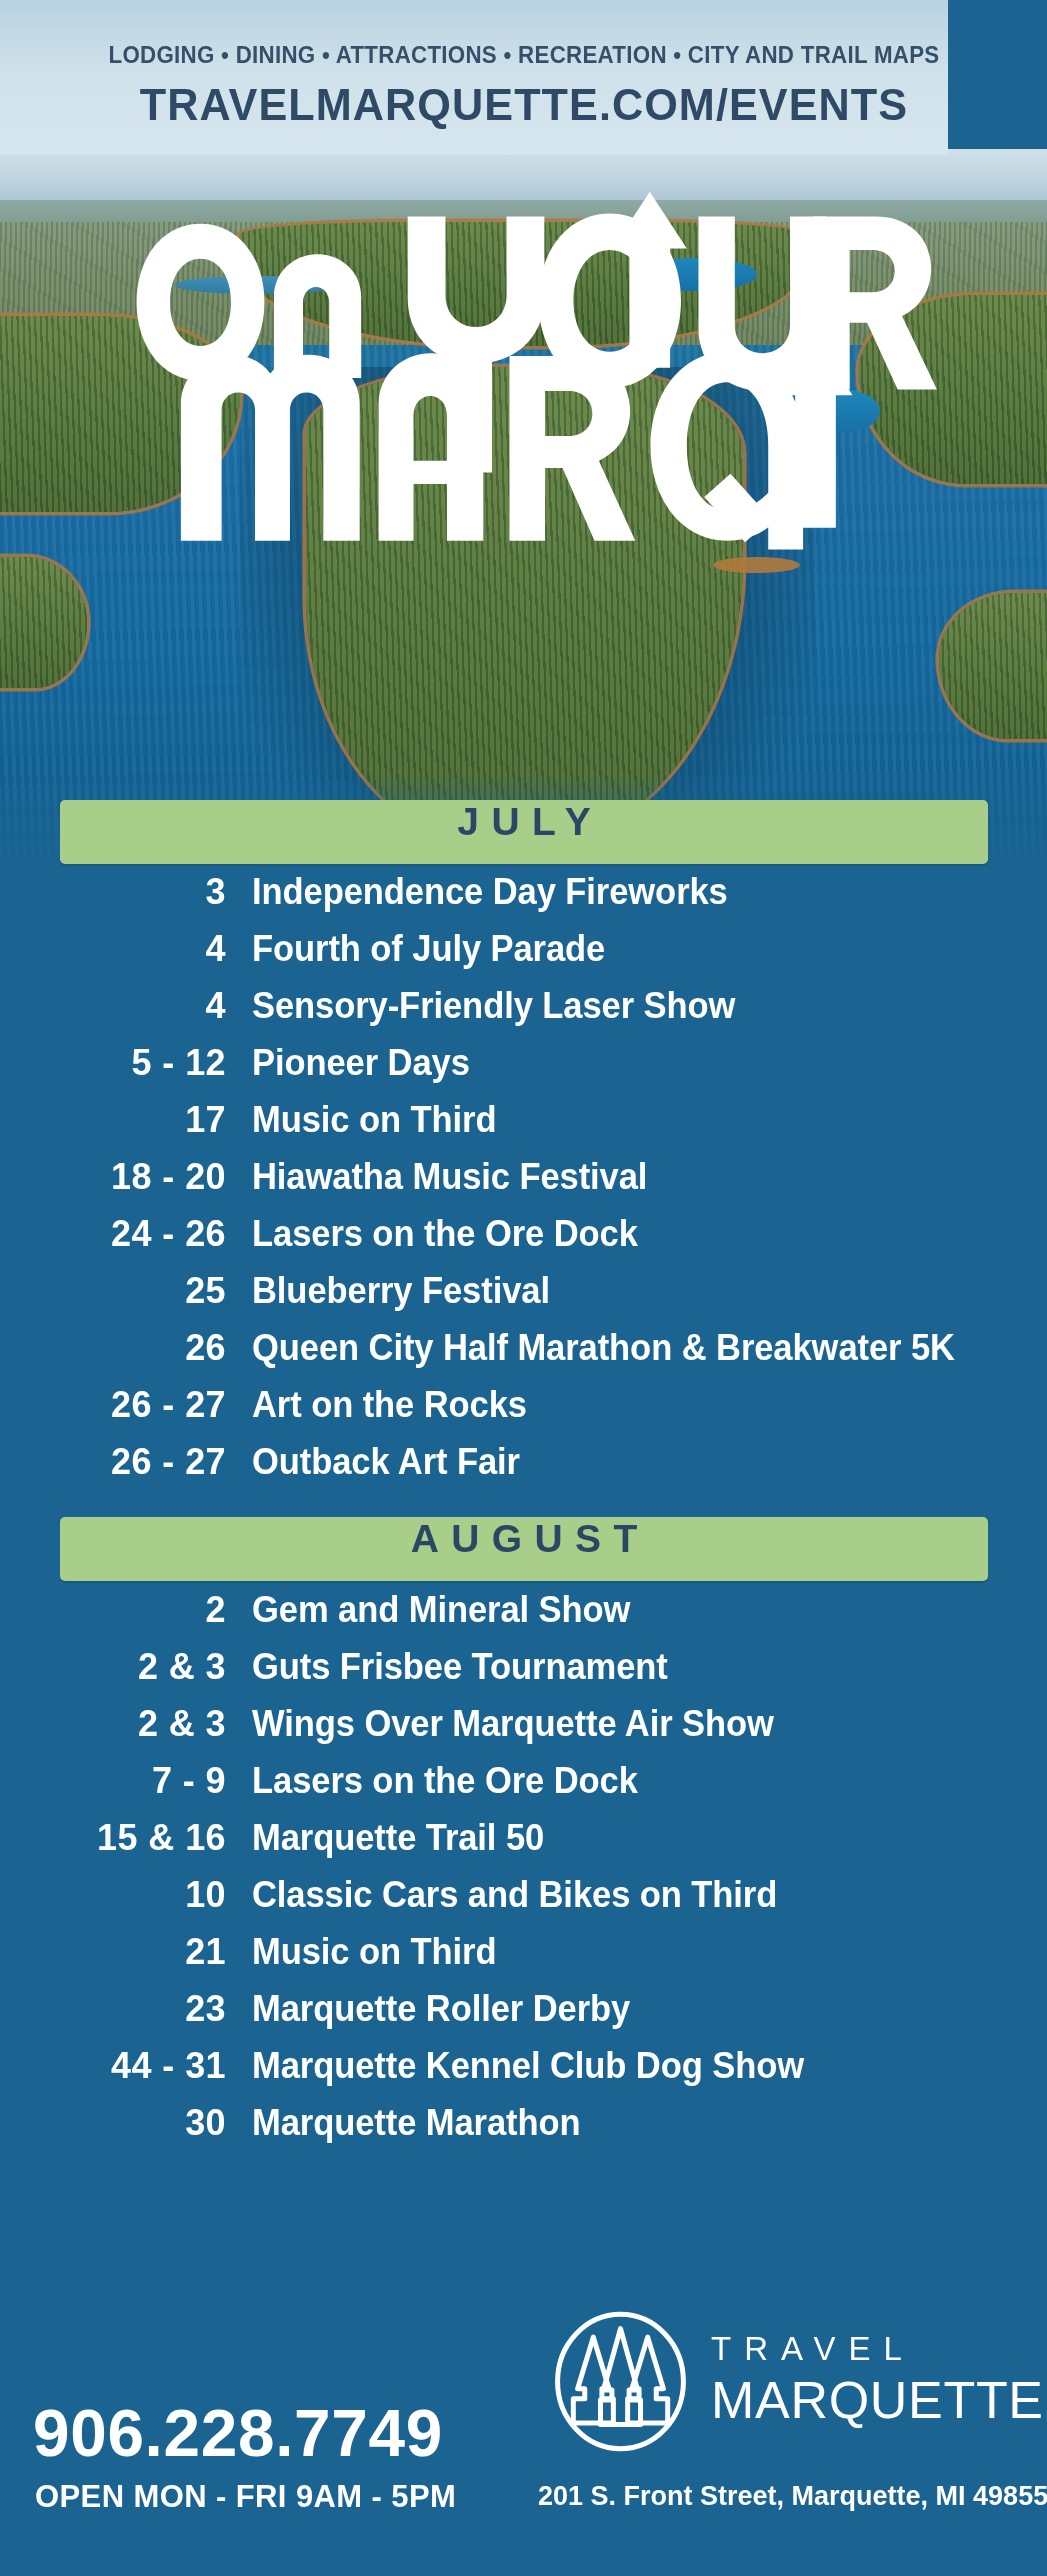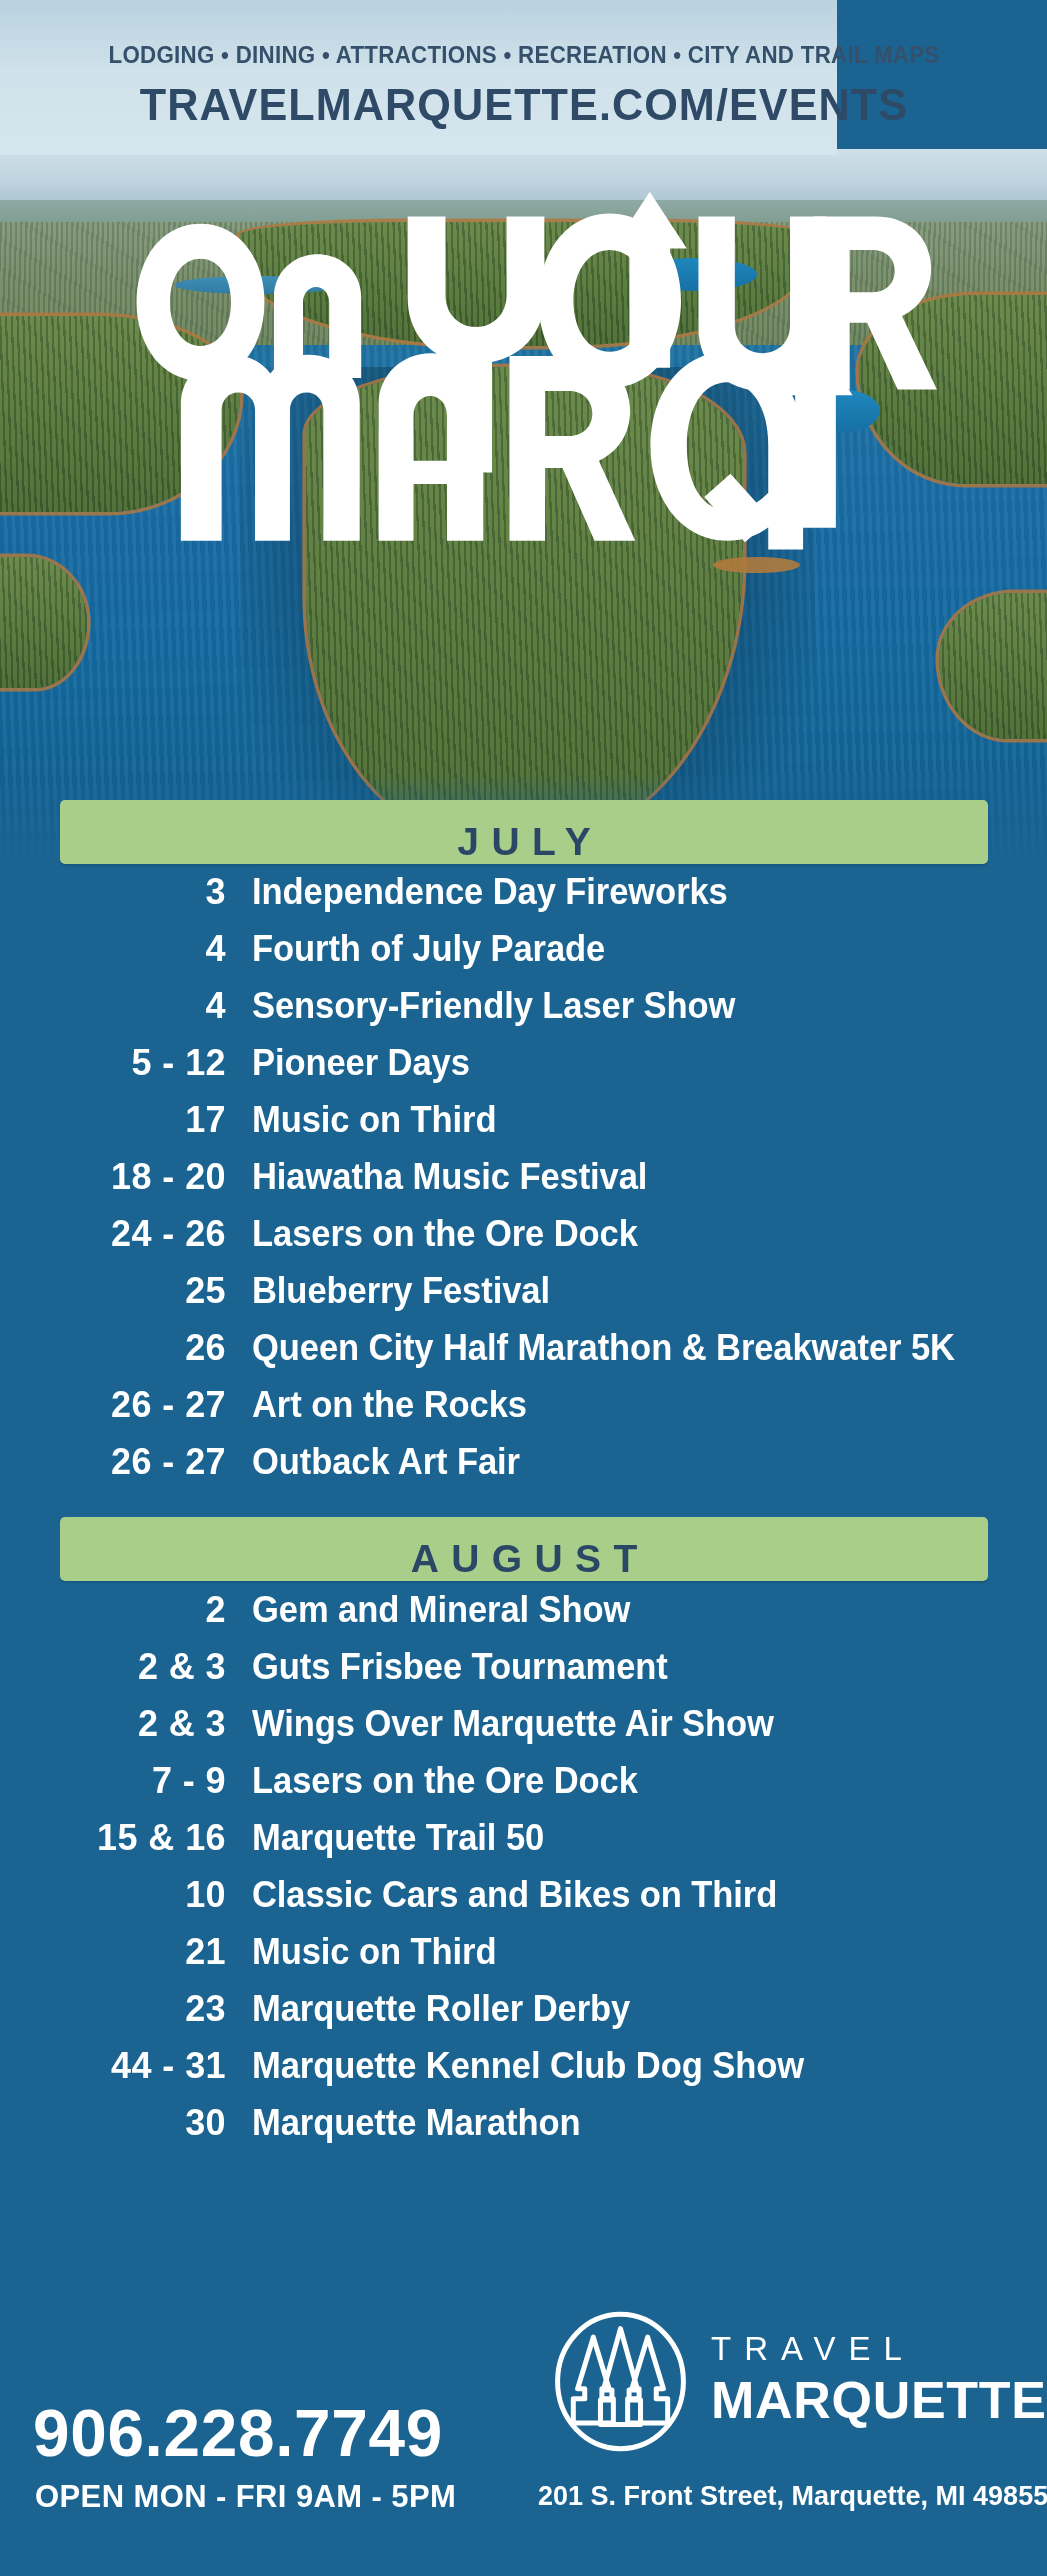--- a/index.html
+++ b/index.html
@@ -6,21 +6,21 @@
   html,body { background:#ffffff; }
   body {
     width:1048px; height:2576px;
     font-family:"Liberation Sans", sans-serif;
     position:relative; overflow:hidden;
     background:#1b6492;
   }
 
   
   #topbar{
-    position:absolute; left:0; top:0; width:837px; height:155px;
+    position:absolute; left:0; top:0; width:948px; height:155px;
     background:linear-gradient(180deg,#b9d2e0 0%, #cfe1ea 45%, #d6e6ee 100%);
     z-index:6;
   }
   #tagline{
     position:absolute; left:0; top:41px; width:1048px;
     text-align:center;
     font-family:"Liberation Sans Narrow","Liberation Sans",sans-serif;
     font-size:24px; font-weight:700; letter-spacing:0.3px;
     color:#35506b; white-space:nowrap;
     transform:scaleX(.93); transform-origin:center;
@@ -113,21 +113,21 @@
 
   
   #listarea{
     position:absolute; left:0; top:800px; width:1048px; height:1463px;
     z-index:5;
   }
   .monthband{
     position:relative; margin:0 60px; height:64px;
     background:#a9ce8a; border-radius:5.1px;
     box-shadow:0 2.2px 0 rgba(0,0,0,.10);
-    display:flex; align-items:flex-end; justify-content:center;
+    display:flex; align-items:flex-start; justify-content:center;
   }
   .monthband span{
     font-family:"Liberation Sans Narrow","Liberation Sans",sans-serif;
     font-size:39px; font-weight:700; letter-spacing:12.4px;
     color:#2b4766; text-indent:12.4px;
   }
   .events{ margin-top:7.3px; }
   .evrow{
     display:flex; align-items:baseline;
     height:57px; padding-left:0;
@@ -174,21 +174,21 @@
   #brandmark svg{ display:block; width:100%; height:100%; }
   #brandtext{ position:absolute; left:162px; top:22px; }
   #brand-travel{
     font-family:"Liberation Sans Narrow","Liberation Sans",sans-serif;
     font-size:33px; font-weight:400; letter-spacing:13px;
     color:#ffffff; line-height:1;
   }
   #brand-marquette{
     margin-top:8.7px;
     font-family:"Liberation Sans Narrow","Liberation Sans",sans-serif;
-    font-size:52px; font-weight:700; letter-spacing:0.7px;
+    font-size:52px; font-weight:400; letter-spacing:0.7px;
     color:#ffffff; line-height:1;
   }
   #address{
     position:absolute; left:538px; top:218px;
     font-family:"Liberation Sans Narrow","Liberation Sans",sans-serif;
     font-size:27px; font-weight:700; color:#ffffff;
     letter-spacing:0px; white-space:nowrap;
   }
 </style>
 </head>

